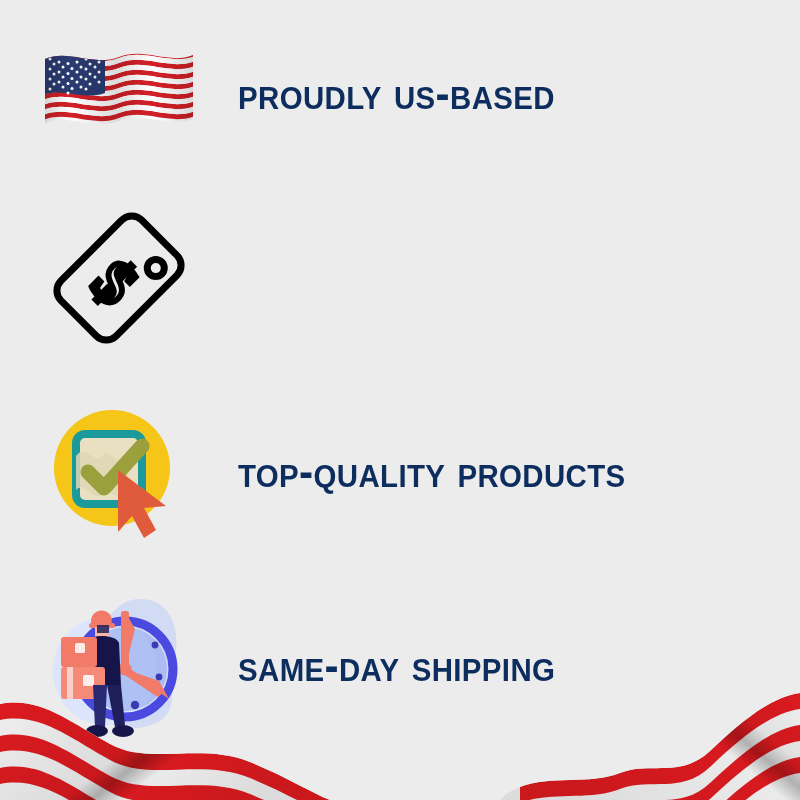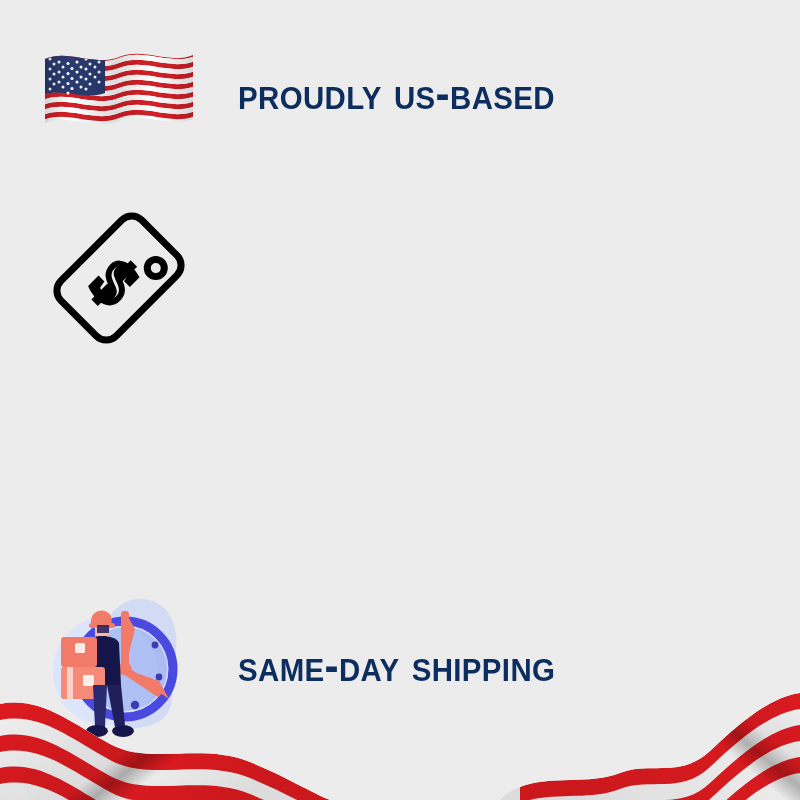--- a/index.html
+++ b/index.html
@@ -218,20 +218,34 @@
             <rect x="36" y="18" width="78" height="114" rx="14" ry="14" fill="none" stroke="#000000" stroke-width="7"></rect>
             <circle cx="94" cy="42" r="8.5" fill="none" stroke="#000000" stroke-width="7"></circle>
           </g>
           <g transform="rotate(45 75 75)">
             <text x="75" y="102" text-anchor="middle" font-family="'Liberation Serif', serif" font-size="62" font-weight="700" fill="none" stroke="#000000" stroke-width="6">$</text>
           </g>
         </svg>
       </div>
     </li>
 
+    <li class="feature-row row-3">
+      <div class="icon-slot">
+        <svg class="quality-graphic" viewBox="0 0 150 150" xmlns="http://www.w3.org/2000/svg" aria-hidden="true">
+          <circle cx="68" cy="72" r="58" fill="#f5c518"></circle>
+          <rect x="32" y="38" width="66" height="70" rx="9" ry="9" fill="#e8e0c0" stroke="#1a9a9a" stroke-width="8"></rect>
+          <path d="M32 60 C42 46 50 70 58 60 C66 50 74 74 84 64 L84 100 C74 110 66 88 58 98 C50 108 42 84 32 94 Z" fill="#ded6b4" opacity="0.85"></path>
+          <path d="M44 76 L60 92 L98 50" fill="none" stroke="#9aa03c" stroke-width="15" stroke-linecap="round" stroke-linejoin="round"></path>
+          <path d="M74 74 L74 136 L88 120 L100 142 L112 134 L100 112 L122 110 Z" fill="#e05b3c"></path>
+        </svg>
+      </div>
+      <div class="label-slot">
+        <span class="feature-label">Top-Quality Products</span>
+      </div>
+    </li>
 
     <li class="feature-row row-4">
       <div class="icon-slot">
         <svg class="shipping-graphic" viewBox="0 0 160 160" xmlns="http://www.w3.org/2000/svg" aria-hidden="true">
 
           <path d="M98 14 C130 12 142 42 136 72 C130 104 142 130 112 140 C86 149 62 140 52 118 C40 92 48 58 66 36 C76 23 86 15 98 14 Z" fill="#c9d6f7" opacity="0.75"></path>
           <ellipse cx="66" cy="86" rx="52" ry="54" fill="#dce5fb"></ellipse>
 
           <circle cx="86" cy="84" r="48" fill="none" stroke="#4a4ae0" stroke-width="9"></circle>
           <circle cx="86" cy="84" r="42" fill="#8fa6f0" opacity="0.6"></circle>

